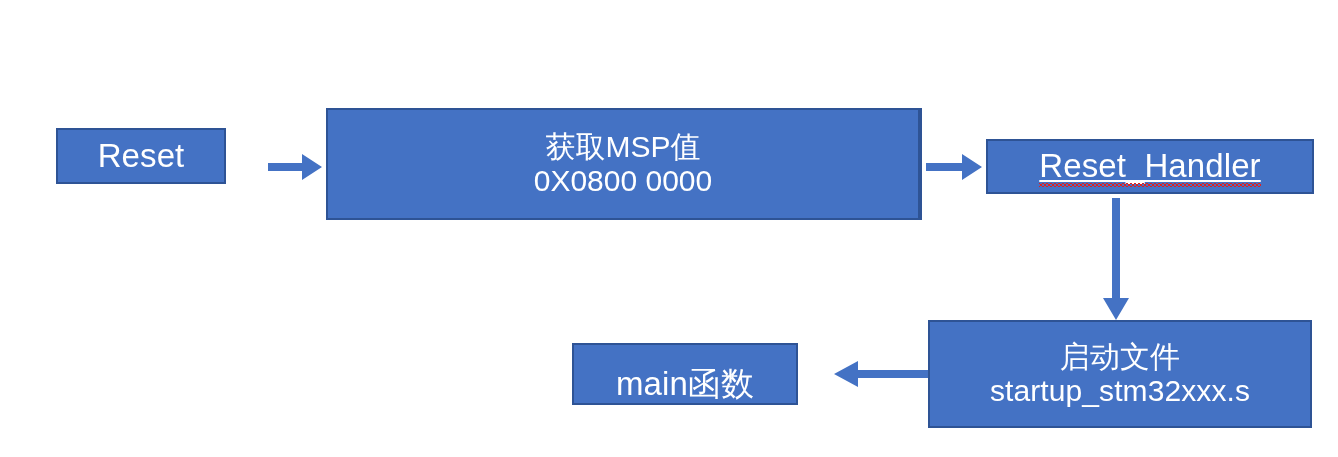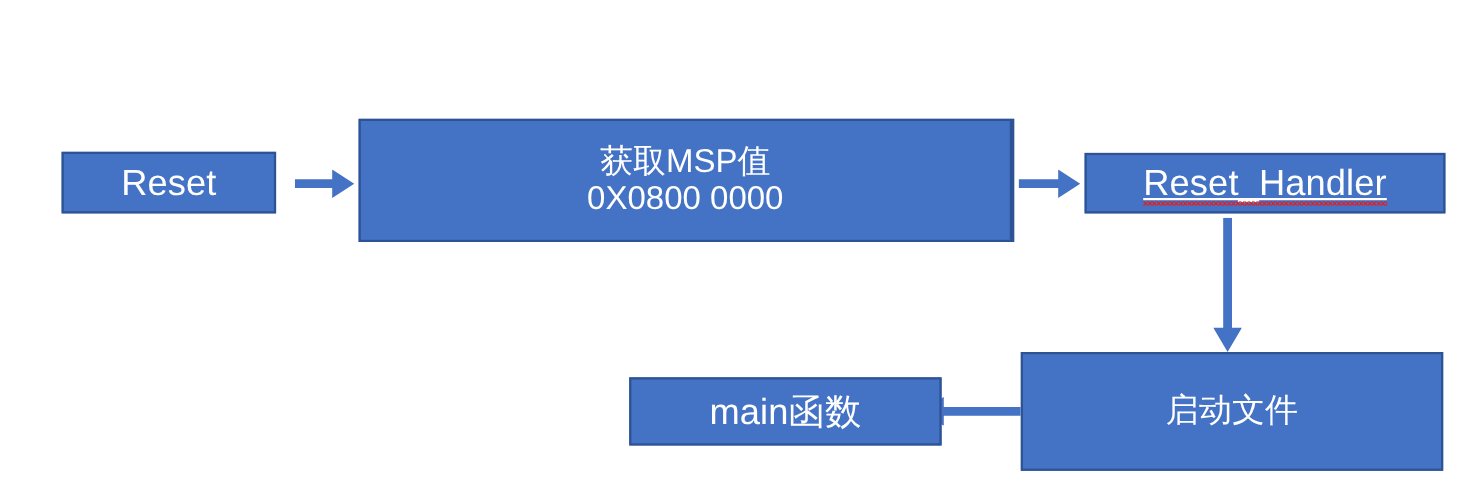--- a/index.html
+++ b/index.html
@@ -100,21 +100,21 @@
   .arrow {
     position: absolute;
   }
   .arrow svg { display: block; }
 </style>
 </head>
 <body>
 
 <div id="canvas">
 
-  <div class="node t-reset" style="left:56px; top:138px; width:195px; height:56px;">
+  <div class="node t-reset" style="left:56px; top:128px; width:170px; height:56px;">
     <span class="line">Reset</span>
   </div>
 
   <div class="arrow" style="left:268px; top:154px;">
     <svg width="54" height="26" viewBox="0 0 54 26">
       <path d="M0 9 H34 V0 L54 13 L34 26 V17 H0 Z" fill="#4472C4"></path>
     </svg>
   </div>
 
   <div class="split" style="left:326px; top:108px; width:596px; height:112px;">
@@ -139,25 +139,26 @@
   </div>
 
   <div class="arrow" style="left:1103px; top:198px;">
     <svg width="26" height="122" viewBox="0 0 26 122">
       <path d="M9 0 H17 V100 H26 L13 122 L0 100 H9 Z" fill="#4472C4"></path>
     </svg>
   </div>
 
   <div class="node t-startup" style="left:928px; top:320px; width:384px; height:108px;">
     <span class="line">启动文件</span>
+    <span class="line">startup_stm32xxx.s</span>
   </div>
 
   <div class="arrow" style="left:834px; top:361px;">
     <svg width="94" height="26" viewBox="0 0 94 26">
       <path d="M94 9 H24 V0 L0 13 L24 26 V17 H94 Z" fill="#4472C4"></path>
     </svg>
   </div>
 
-  <div class="node t-main" style="left:572px; top:343px; width:284px; height:62px;">
+  <div class="node t-main" style="left:572px; top:343px; width:226px; height:62px;justify-content:flex-end;">
     <span class="line">main函数</span>
   </div>
 
 </div>
 
 </body></html>

